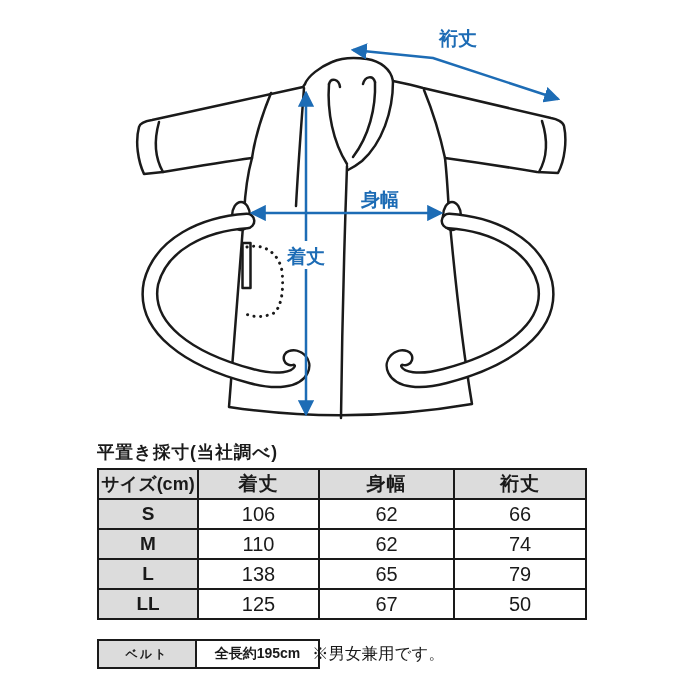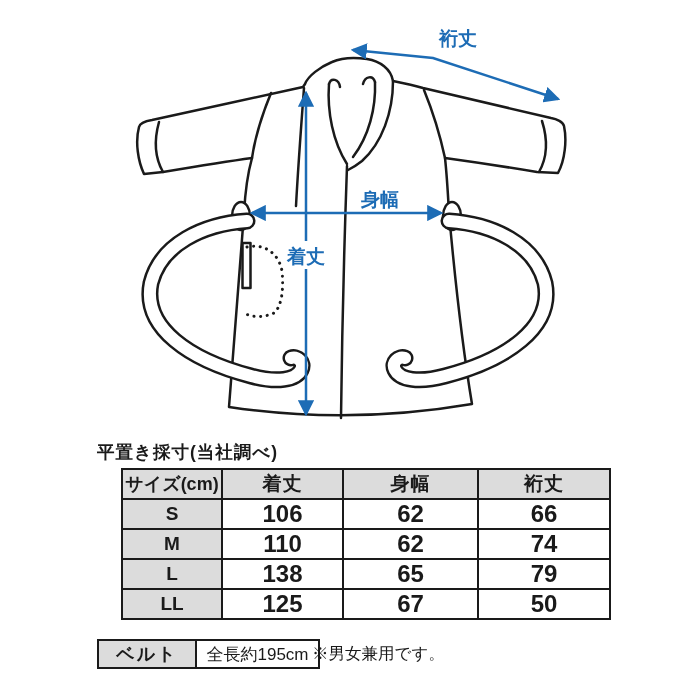--- a/index.html
+++ b/index.html
@@ -13,46 +13,46 @@
   svg text{
     font-family:"Liberation Sans",sans-serif;
     font-weight:bold;font-size:19px;fill:var(--accent,#1d6cb5);
     text-anchor:middle;
   }
   .section-title{
     position:absolute;left:97px;top:440px;
     font-size:17.5px;font-weight:600;letter-spacing:1px;white-space:nowrap;
   }
   table{border-collapse:collapse;table-layout:fixed;}
-  .size-table{position:absolute;left:97px;top:468px;margin-left:24px;}
+  .size-table{position:absolute;left:97px;top:468px;}
   .size-table th,.size-table td{
     border:2px solid var(--ink,#1a1a1a);
     height:28px;text-align:center;vertical-align:middle;padding:0;
     white-space:nowrap;
   }
   .size-table th{
     background:var(--table_header_bg,#dcdcdc);
     font-size:19px;font-weight:700;letter-spacing:1px;
   }
   .size-table th.col-size{font-size:18px;letter-spacing:0;}
-  .size-table td{font-size:24px;font-weight:700;}
+  .size-table td{font-size:20px;font-weight:400;}
   .size-table td.size{
     background:var(--table_header_bg,#dcdcdc);font-weight:700;font-size:19px;
   }
   .belt-table{position:absolute;left:97px;top:639px;}
   .belt-table td{
     border:2px solid var(--ink,#1a1a1a);
     height:26px;text-align:center;vertical-align:middle;padding:0 4px;
     white-space:nowrap;
   }
   .belt-table td.label{
     background:var(--table_header_bg,#dcdcdc);
-    width:88px;font-weight:700;font-size:18px;letter-spacing:2px;
+    width:88px;font-weight:700;font-size:12px;letter-spacing:2px;
   }
-  .belt-table td.value{width:113px;font-weight:400;font-size:17px;}
+  .belt-table td.value{width:113px;font-weight:700;font-size:14px;}
   .notes{
     position:absolute;left:312px;top:642px;
     font-size:16.5px;line-height:22px;font-weight:500;white-space:nowrap;
   }
 </style>
 </head>
 <body>
 
 <div class="stage">
 

